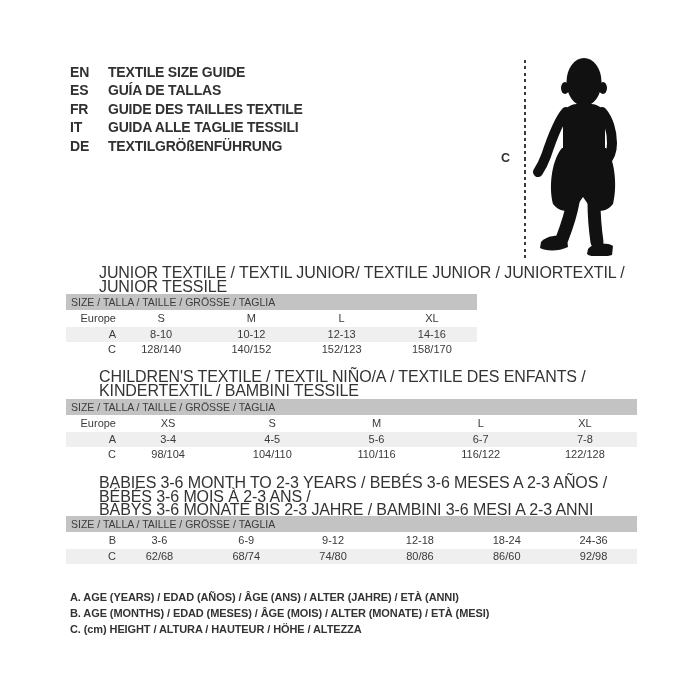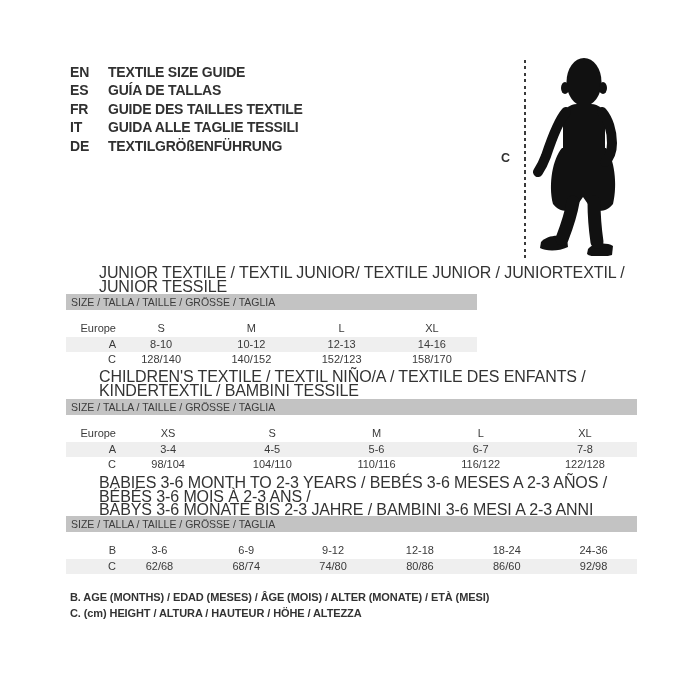--- a/index.html
+++ b/index.html
@@ -31,21 +31,21 @@
   .title-1 { top:266px; width:560px; }
   .title-2 { top:370px; width:580px; }
   .title-3 { top:476px; width:545px; }
 
   .size-table { position:absolute; font-size:11px; color:#3a3a3a; }
   .table-1 { left:66px; top:294px; width:411px; }
   .table-2 { left:66px; top:399px; width:571px; }
   .table-3 { left:66px; top:516px; width:571px; }
   .thead {
     height:16px; line-height:16px; padding-left:5px; font-size:10.5px;
-    color:#3c3c3c; margin-bottom:11px; white-space:nowrap; overflow:hidden;
+    color:#3c3c3c; margin-bottom:1px; white-space:nowrap; overflow:hidden;
   }
   .trow { display:grid; height:15.5px; line-height:15.5px; align-items:center; }
   .t4 .trow { grid-template-columns:50px repeat(4,1fr); }
   .t5 .trow { grid-template-columns:50px repeat(5,1fr); }
   .t6 .trow { grid-template-columns:50px repeat(6,1fr); }
   .trow.alt {  }
   .tlabel { padding-left:5px; text-align:right; }
   .tcell { text-align:center; }
 
   
@@ -168,17 +168,18 @@
       <span class="tcell">62/68</span>
       <span class="tcell">68/74</span>
       <span class="tcell">74/80</span>
       <span class="tcell">80/86</span>
       <span class="tcell">86/60</span>
       <span class="tcell">92/98</span>
     </div>
   </div>
 
   <div class="footnotes">
+    <div class="footnote">A. AGE (YEARS) / EDAD (AÑOS) / ÂGE (ANS) / ALTER (JAHRE) / ETÀ (ANNI)</div>
     <div class="footnote">B. AGE (MONTHS) / EDAD (MESES) / ÂGE (MOIS) / ALTER (MONATE) / ETÀ (MESI)</div>
     <div class="footnote">C. (cm) HEIGHT / ALTURA / HAUTEUR / HÖHE / ALTEZZA</div>
   </div>
 
 </div>
 
 </body></html>

